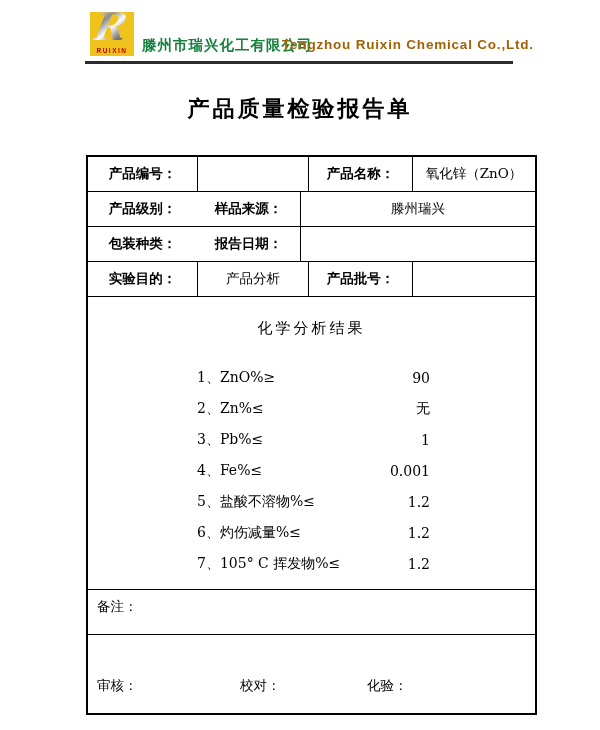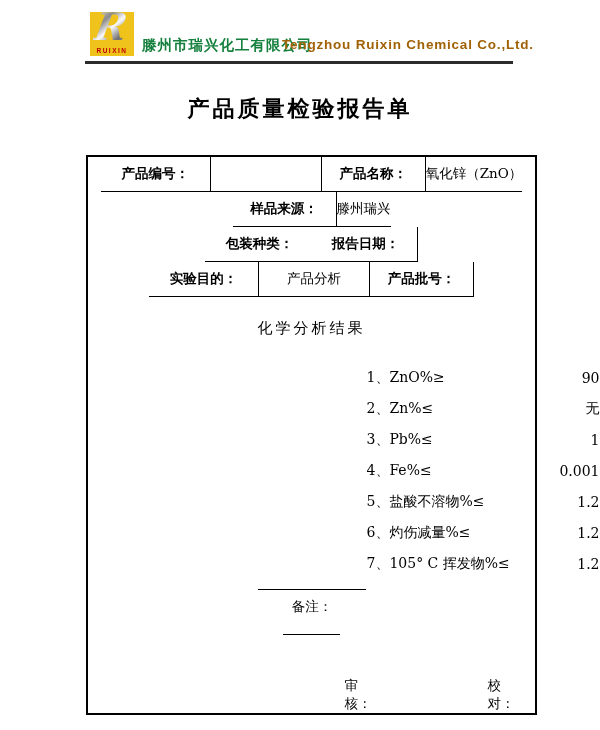--- a/index.html
+++ b/index.html
@@ -34,21 +34,21 @@
 
   
   .title {
     position:absolute; top:94px; left:0; width:100%; text-align:center;
     font-size:22px; font-weight:bold; letter-spacing:3px;
   }
 
   
   .report-table {
     position:absolute; left:86px; top:155px; width:451px; height:560px;
-    border:2px solid #000; display:flex; flex-direction:column;align-items:center;
+    border:2px solid #000; display:flex; flex-direction:column;
   }
   .info-row { display:flex; height:35px; border-bottom:1.5px solid #000; flex:0 0 auto; }
   .cell { display:flex; align-items:center; justify-content:center; font-size:13.5px; }
   .lab { font-weight:bold; font-family:"Liberation Sans", sans-serif; }
   .val { font-family:"DejaVu Serif", serif; font-weight:normal; }
   .c1 { width:109px; }
   .c2 { width:112px; border-left:1.5px solid #000; border-right:1.5px solid #000; }
   .c3 { width:103px; }
   .c4 { flex:1; border-left:1.5px solid #000; }
 
@@ -64,21 +64,21 @@
     font-family:"DejaVu Serif", serif; font-size:14px; white-space:nowrap;
   }
   .ai-value {
     position:absolute; left:0; width:342px; top:50%; transform:translateY(-50%);
     text-align:right; font-family:"DejaVu Serif", serif; font-size:14px;
   }
 
   .remarks { flex:0 0 45px; border-bottom:1.5px solid #000; padding:7px 8px 0 9px; }
   .remarks-label { font-family:"DejaVu Serif", serif; font-size:13.5px; }
 
-  .signatures { position:relative; flex:1 1 auto;margin-left:48px; }
+  .signatures { position:relative; flex:1 1 auto; }
   .sig { position:absolute; top:42px; font-family:"DejaVu Serif", serif; font-size:13.5px; }
   .sig-1 { left:9px; }
   .sig-2 { left:152px; }
   .sig-3 { left:279px; }
 </style>
 </head>
 <body>
 
 <div class="doc">
 
@@ -97,20 +97,21 @@
   <div class="report-table">
 
     <div class="info-row">
       <div class="cell lab c1">产品编号：</div>
       <div class="cell val c2"></div>
       <div class="cell lab c3">产品名称：</div>
       <div class="cell val c4">氧化锌（ZnO）</div>
     </div>
 
     <div class="info-row">
+      <div class="cell lab c1">产品级别：</div>
       <div class="cell lab c3">样品来源：</div>
       <div class="cell val c4">滕州瑞兴</div>
     </div>
 
     <div class="info-row">
       <div class="cell lab c1">包装种类：</div>
       <div class="cell lab c3">报告日期：</div>
       <div class="cell val c4"></div>
     </div>
 

